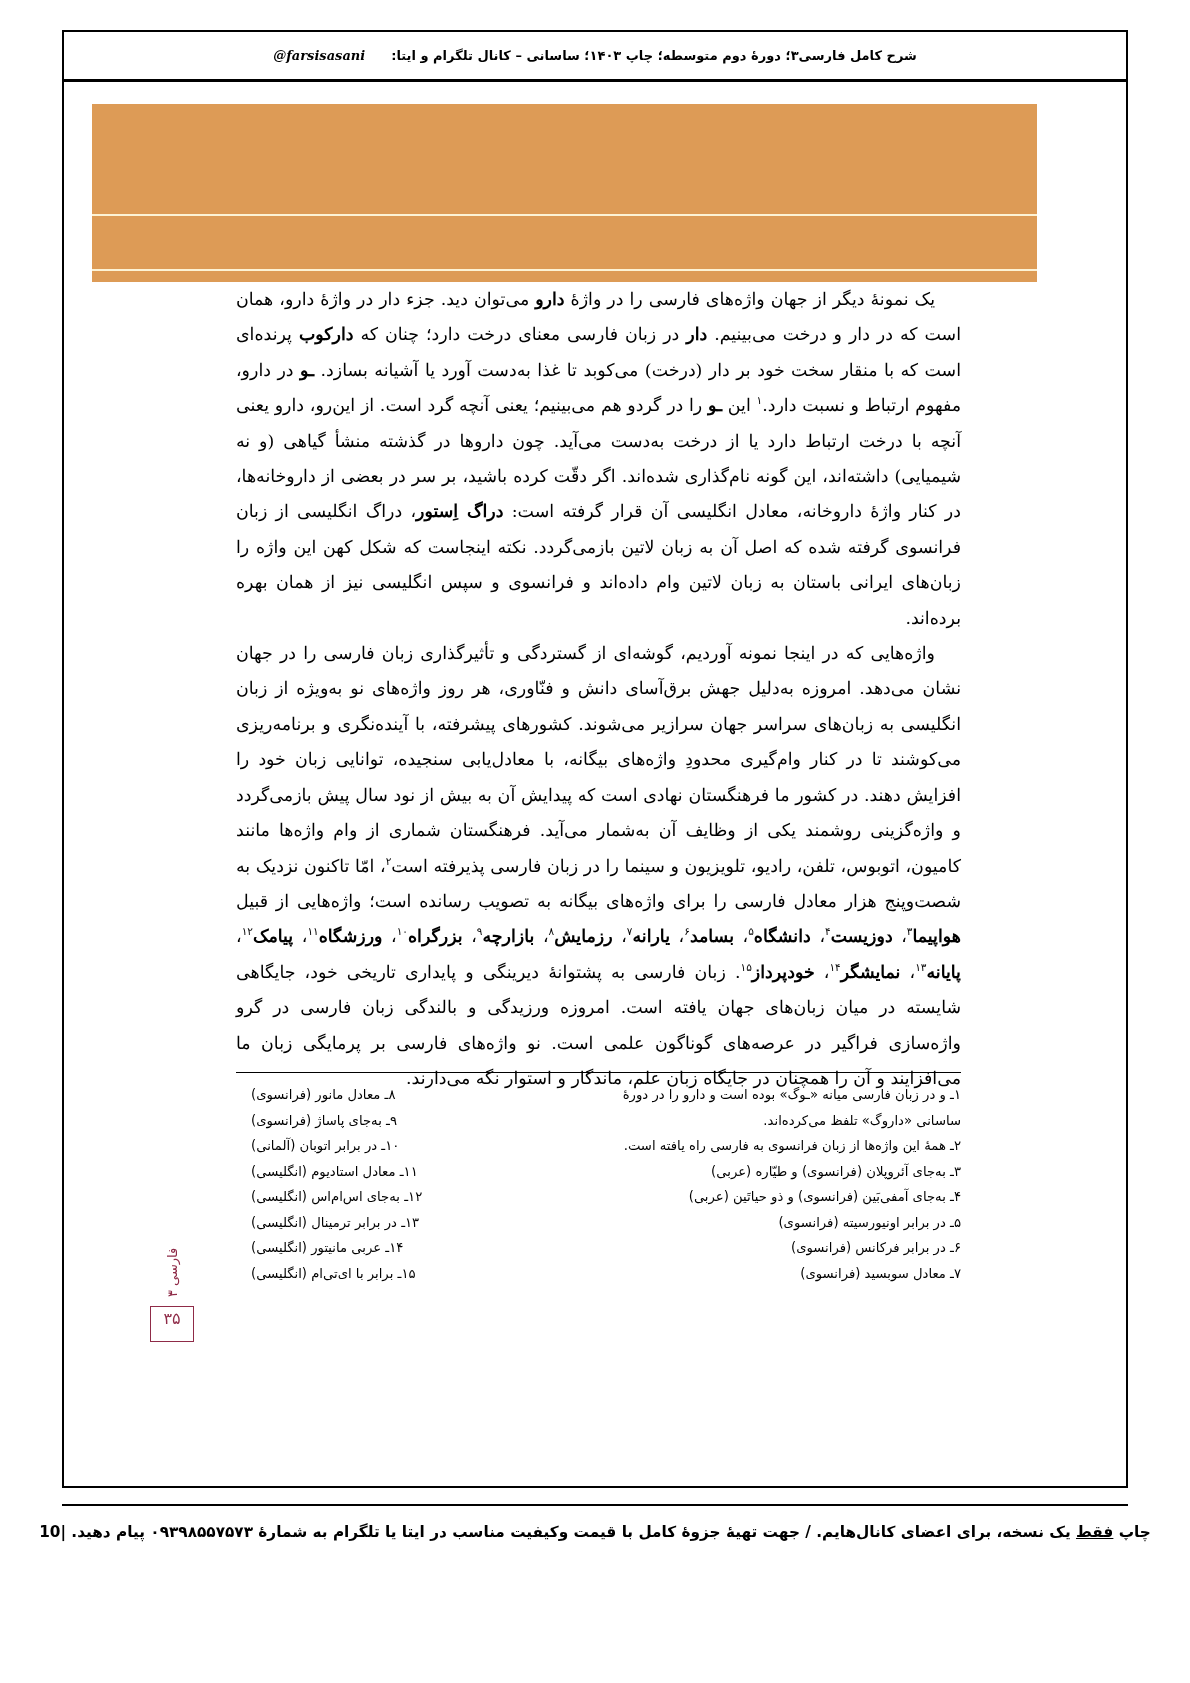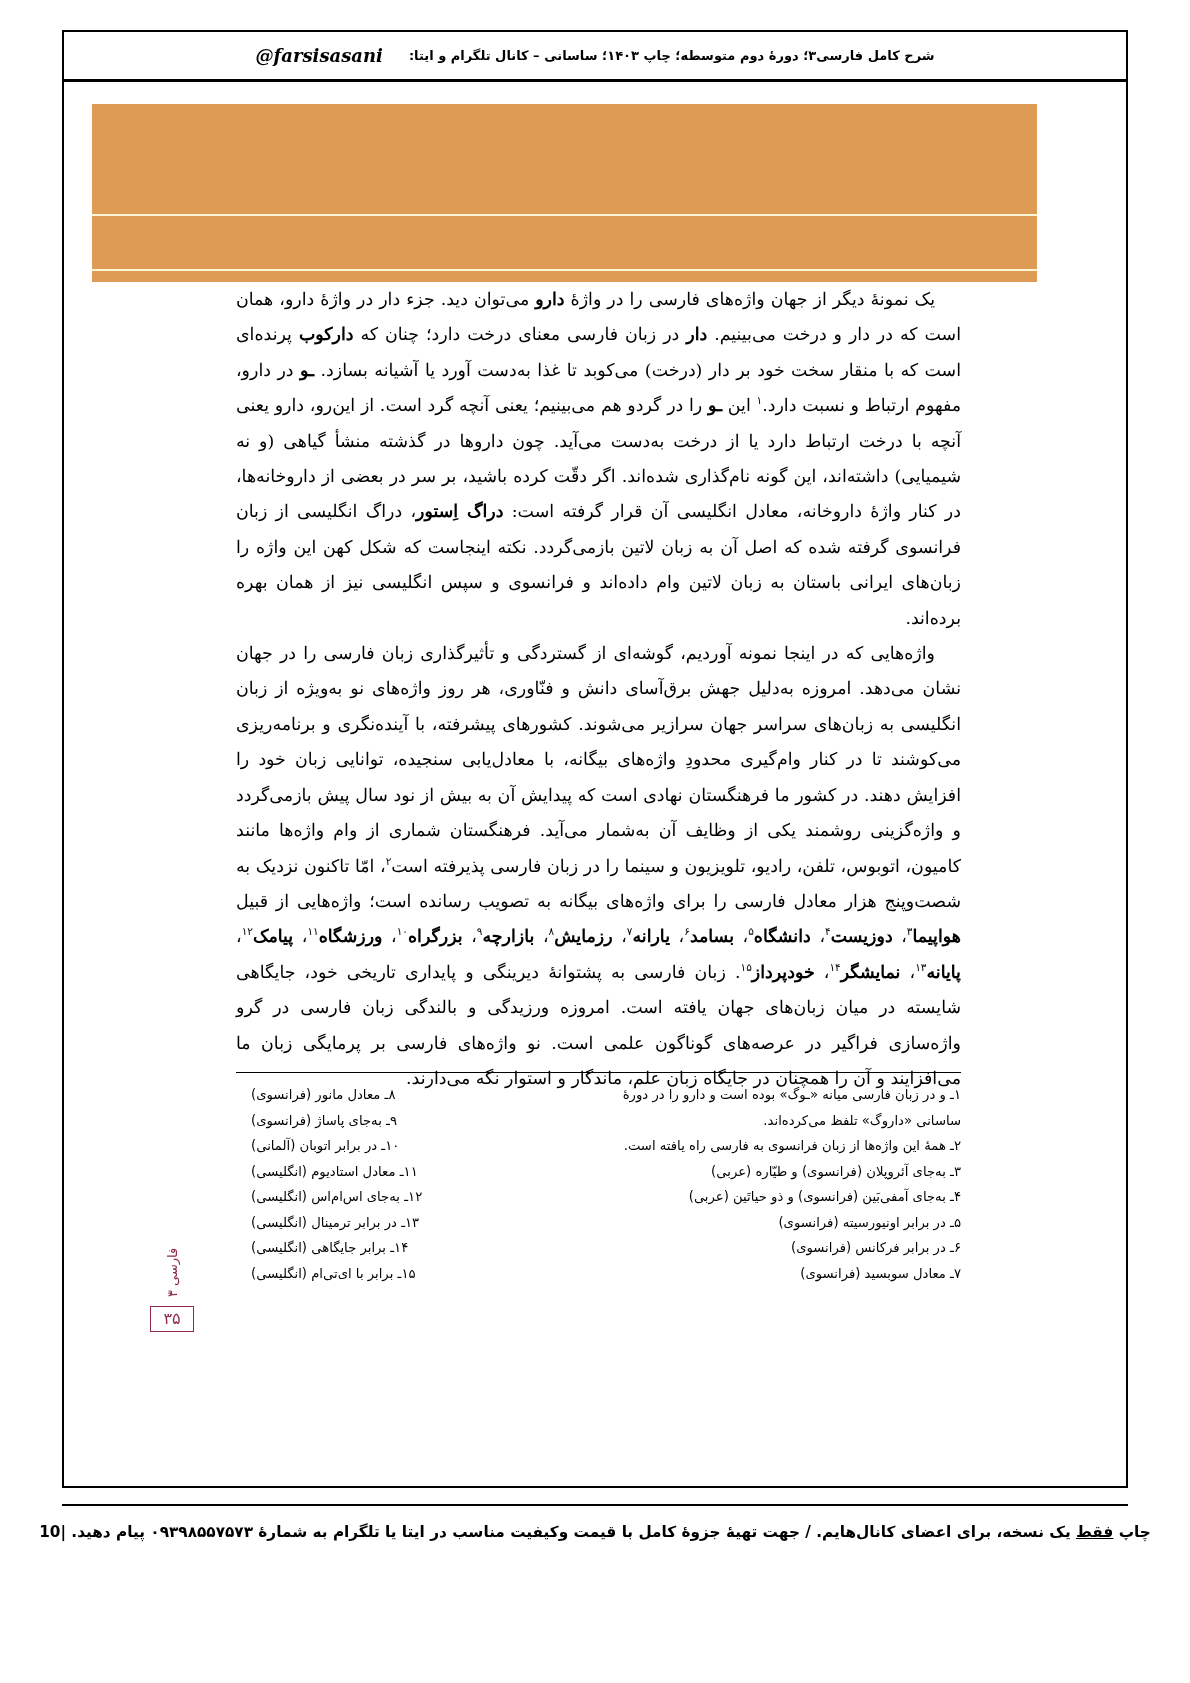--- a/index.html
+++ b/index.html
@@ -47,21 +47,21 @@
     font-size: 13px;
     font-weight: bold;
     letter-spacing: -0.2px;
     white-space: nowrap;
     line-height: 1;
   }
   #header-handle {
     font-family: "DejaVu Serif", "Liberation Serif", serif;
     font-style: italic;
     font-weight: bold;
-    font-size: 18px;
+    font-size: 13px;
     direction: ltr;
     margin-right: 26px;
     white-space: nowrap;
   }
 
   
   #redaction-block {
     position: absolute;
     left: 28px;
     top: 72px;
@@ -148,21 +148,21 @@
     letter-spacing: 1px;
     height: 60px;
     margin: 0 auto 4px auto;
     color: #8f2b48;
     font-family: "DejaVu Sans", "Liberation Sans", sans-serif;
   }
   #page-tab-number {
     border: 1.4px solid #8f2b48;
     color: #8f2b48;
     font-size: 16px;
-    padding: 2px 0 3px 0;
+    padding: 2px 0 13px 0;
     width: 42px;
     margin: 0 auto;
     font-family: "DejaVu Sans", "Liberation Sans", sans-serif;
   }
 
   
   #footer-band {
     position: absolute;
     left: 62px;
     top: 1504px;
@@ -220,21 +220,21 @@
         <div class="fn">۶ـ در برابر فرکانس (فرانسوی)</div>
         <div class="fn">۷ـ معادل سوبسید (فرانسوی)</div>
       </div>
     <div class="footnote-col left-col" id="fn-left">
         <div class="fn">۸ـ معادل مانور (فرانسوی)</div>
         <div class="fn">۹ـ به‌جای پاساژ (فرانسوی)</div>
         <div class="fn">۱۰ـ در برابر اتوبان (آلمانی)</div>
         <div class="fn">۱۱ـ معادل استادیوم (انگلیسی)</div>
         <div class="fn">۱۲ـ به‌جای اس‌ام‌اس (انگلیسی)</div>
         <div class="fn">۱۳ـ در برابر ترمینال (انگلیسی)</div>
-        <div class="fn">۱۴ـ برابر جایگاهی (انگلیسی)</div>
+        <div class="fn">۱۴ـ عربی مانیتور (انگلیسی)</div>
         <div class="fn">۱۵ـ برابر با ای‌تی‌ام (انگلیسی)</div>
       </div>
   </div>
 
   <div id="page-tab">
     <div id="page-tab-label">فارسی ۳</div>
     <div id="page-tab-number">۳۵</div>
   </div>
 
 </div>

